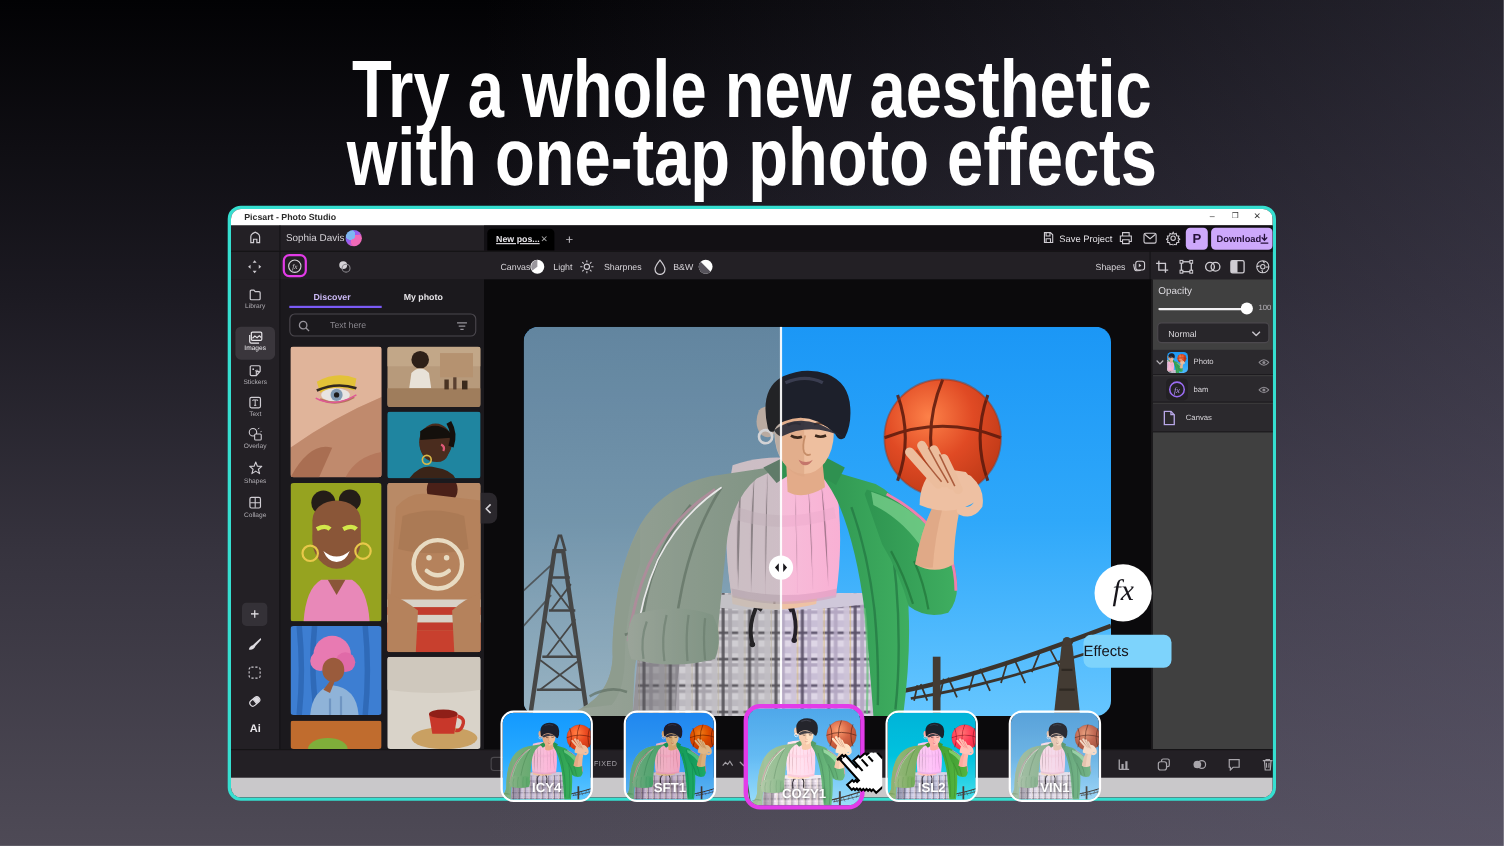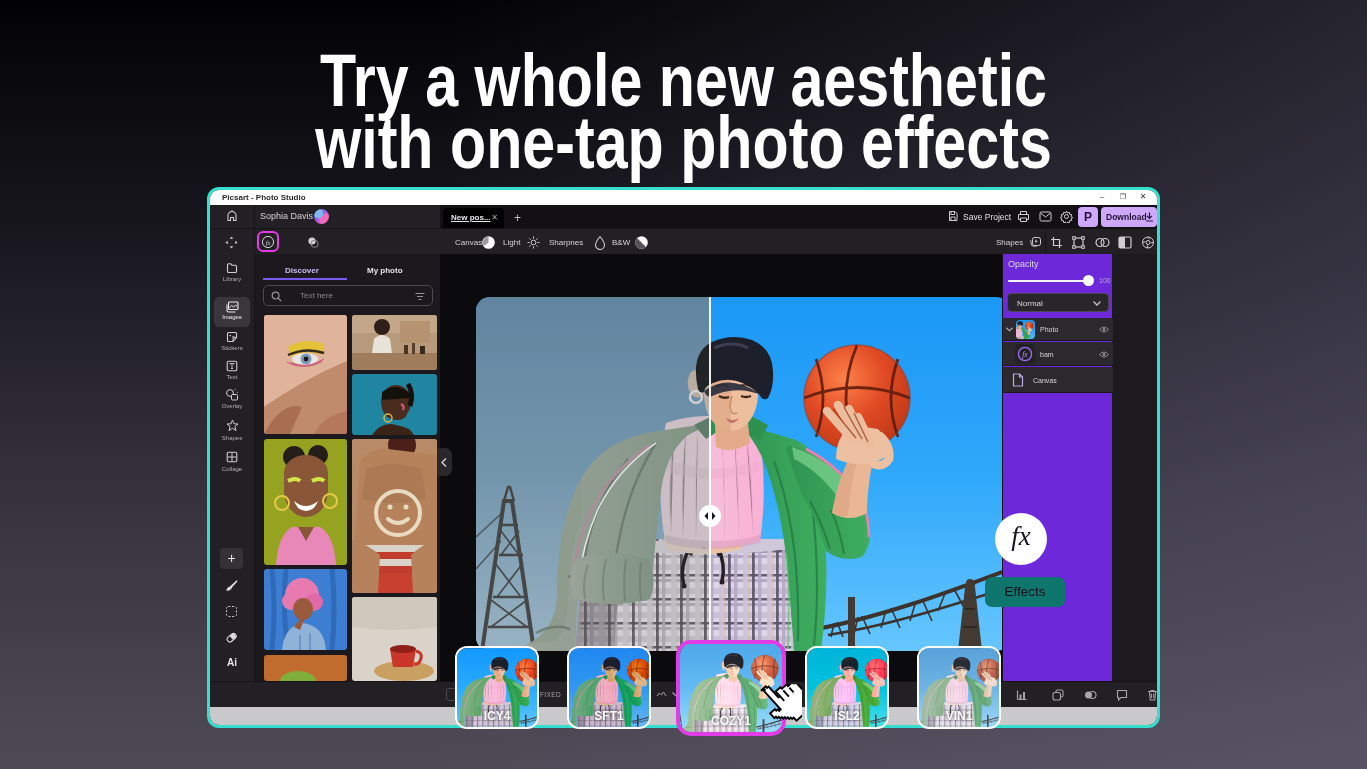--- a/index.html
+++ b/index.html
@@ -32,21 +32,21 @@
   .header { position:absolute; left:0; top:15px; width:100%; height:23px; background:#232025; }
   .tabstrip { position:absolute; left:230px; top:0; width:717px; height:23px; background:#121014; }
   .toolbar { position:absolute; left:0; top:38px; width:100%; height:26px; background:#232025; border-top:1px solid #151316; }
   .main { position:absolute; left:0; top:64px; width:100%; height:427px; }
   .footer { position:absolute; left:0; top:491px; width:100%; height:26px; background:#232025; border-top:1px solid #151316;}
   .graybar { position:absolute; left:0; top:517px; width:100%; height:18px; background:#c9c8ca; }
   
   .sidebar { position:absolute; left:0; top:0; width:44px; height:427px; background:#232025; }
   .panel { position:absolute; left:44px; top:0; width:186px; height:427px; background:#1b191d; border-left:1px solid #151316;}
   .canvas { position:absolute; left:230px; top:0; width:607px; height:427px; background:#0b0a0c; }
-  .rpanel { position:absolute; left:792px; top:0; width:110px; height:427px; background:#6d28d9; border-left:1px solid #151316;}
+  .rpanel { position:absolute; left:837px; top:0; width:110px; height:427px; background:#404040; border-left:1px solid #151316;}
   .ic { position:absolute; }
   .lbl { position:absolute; color:#c9c6cc; }
   
   .avatar { position:absolute; border-radius:50%;
     background: radial-gradient(circle at 30% 30%, #7eb7f2 0 30%, transparent 31%),
                 radial-gradient(circle at 72% 68%, #f06ab8 0 38%, transparent 39%),
                 linear-gradient(135deg,#4f7fe8 0%, #9a5cf0 45%, #ef5fb0 75%, #f8a3cf 100%);
   }
   .tab { position:absolute; left:3px; top:3px; width:61px; height:20px; background:#000000; border-radius:4px 4px 0 0;
     color:#e8e6ea; font-size:8px; font-weight:bold; line-height:20px;text-decoration:underline; }
@@ -473,21 +473,21 @@
   </div>
   <div id="overlays">
     <div style="position:absolute;left:437px;top:448px;width:15px;height:28px;background:#2a272c;border-radius:0 7px 7px 0;z-index:20">
       <svg style="position:absolute;left:4px;top:10px" width="6" height="9" viewBox="0 0 6 9">
         <path d="M5 0.5 L1 4.5 L5 8.5" stroke="#d8d5da" stroke-width="1.4" fill="none"></path>
       </svg>
     </div>
     <div style="position:absolute;left:995px;top:513px;width:52px;height:52px;border-radius:50%;background:#fff;z-index:45">
       <span style="position:absolute;left:0;top:8px;width:100%;text-align:center;font-family:'Liberation Serif',serif;font-style:italic;font-size:27px;color:#17151b">fx</span>
     </div>
-    <div style="position:absolute;left:985px;top:577px;width:80px;height:30px;border-radius:7px;background:#0f766e;z-index:45;text-align:center;font-size:13.5px;color:#141218;line-height:30px">Effects</div>
+    <div style="position:absolute;left:985px;top:577px;width:80px;height:30px;border-radius:7px;background:#7dd3fc;z-index:45;text-align:left;font-size:13.5px;color:#141218;line-height:30px">Effects</div>
     <div class="thumb" style="left:455px;top:646px;width:84px;height:83px;z-index:40">
       <svg width="80" height="79" viewBox="66 0 360 354" style="width:80px;height:79px;filter:saturate(1.08)">
         <use href="#photoart"></use>
       </svg>
       <div class="nm">ICY4</div>
     </div>
     <div class="thumb" style="left:567px;top:646px;width:84px;height:83px;z-index:40">
       <svg width="80" height="79" viewBox="66 0 360 354" style="width:80px;height:79px;filter:hue-rotate(12deg) saturate(1.25) brightness(.94)">
         <use href="#photoart"></use>
       </svg>

